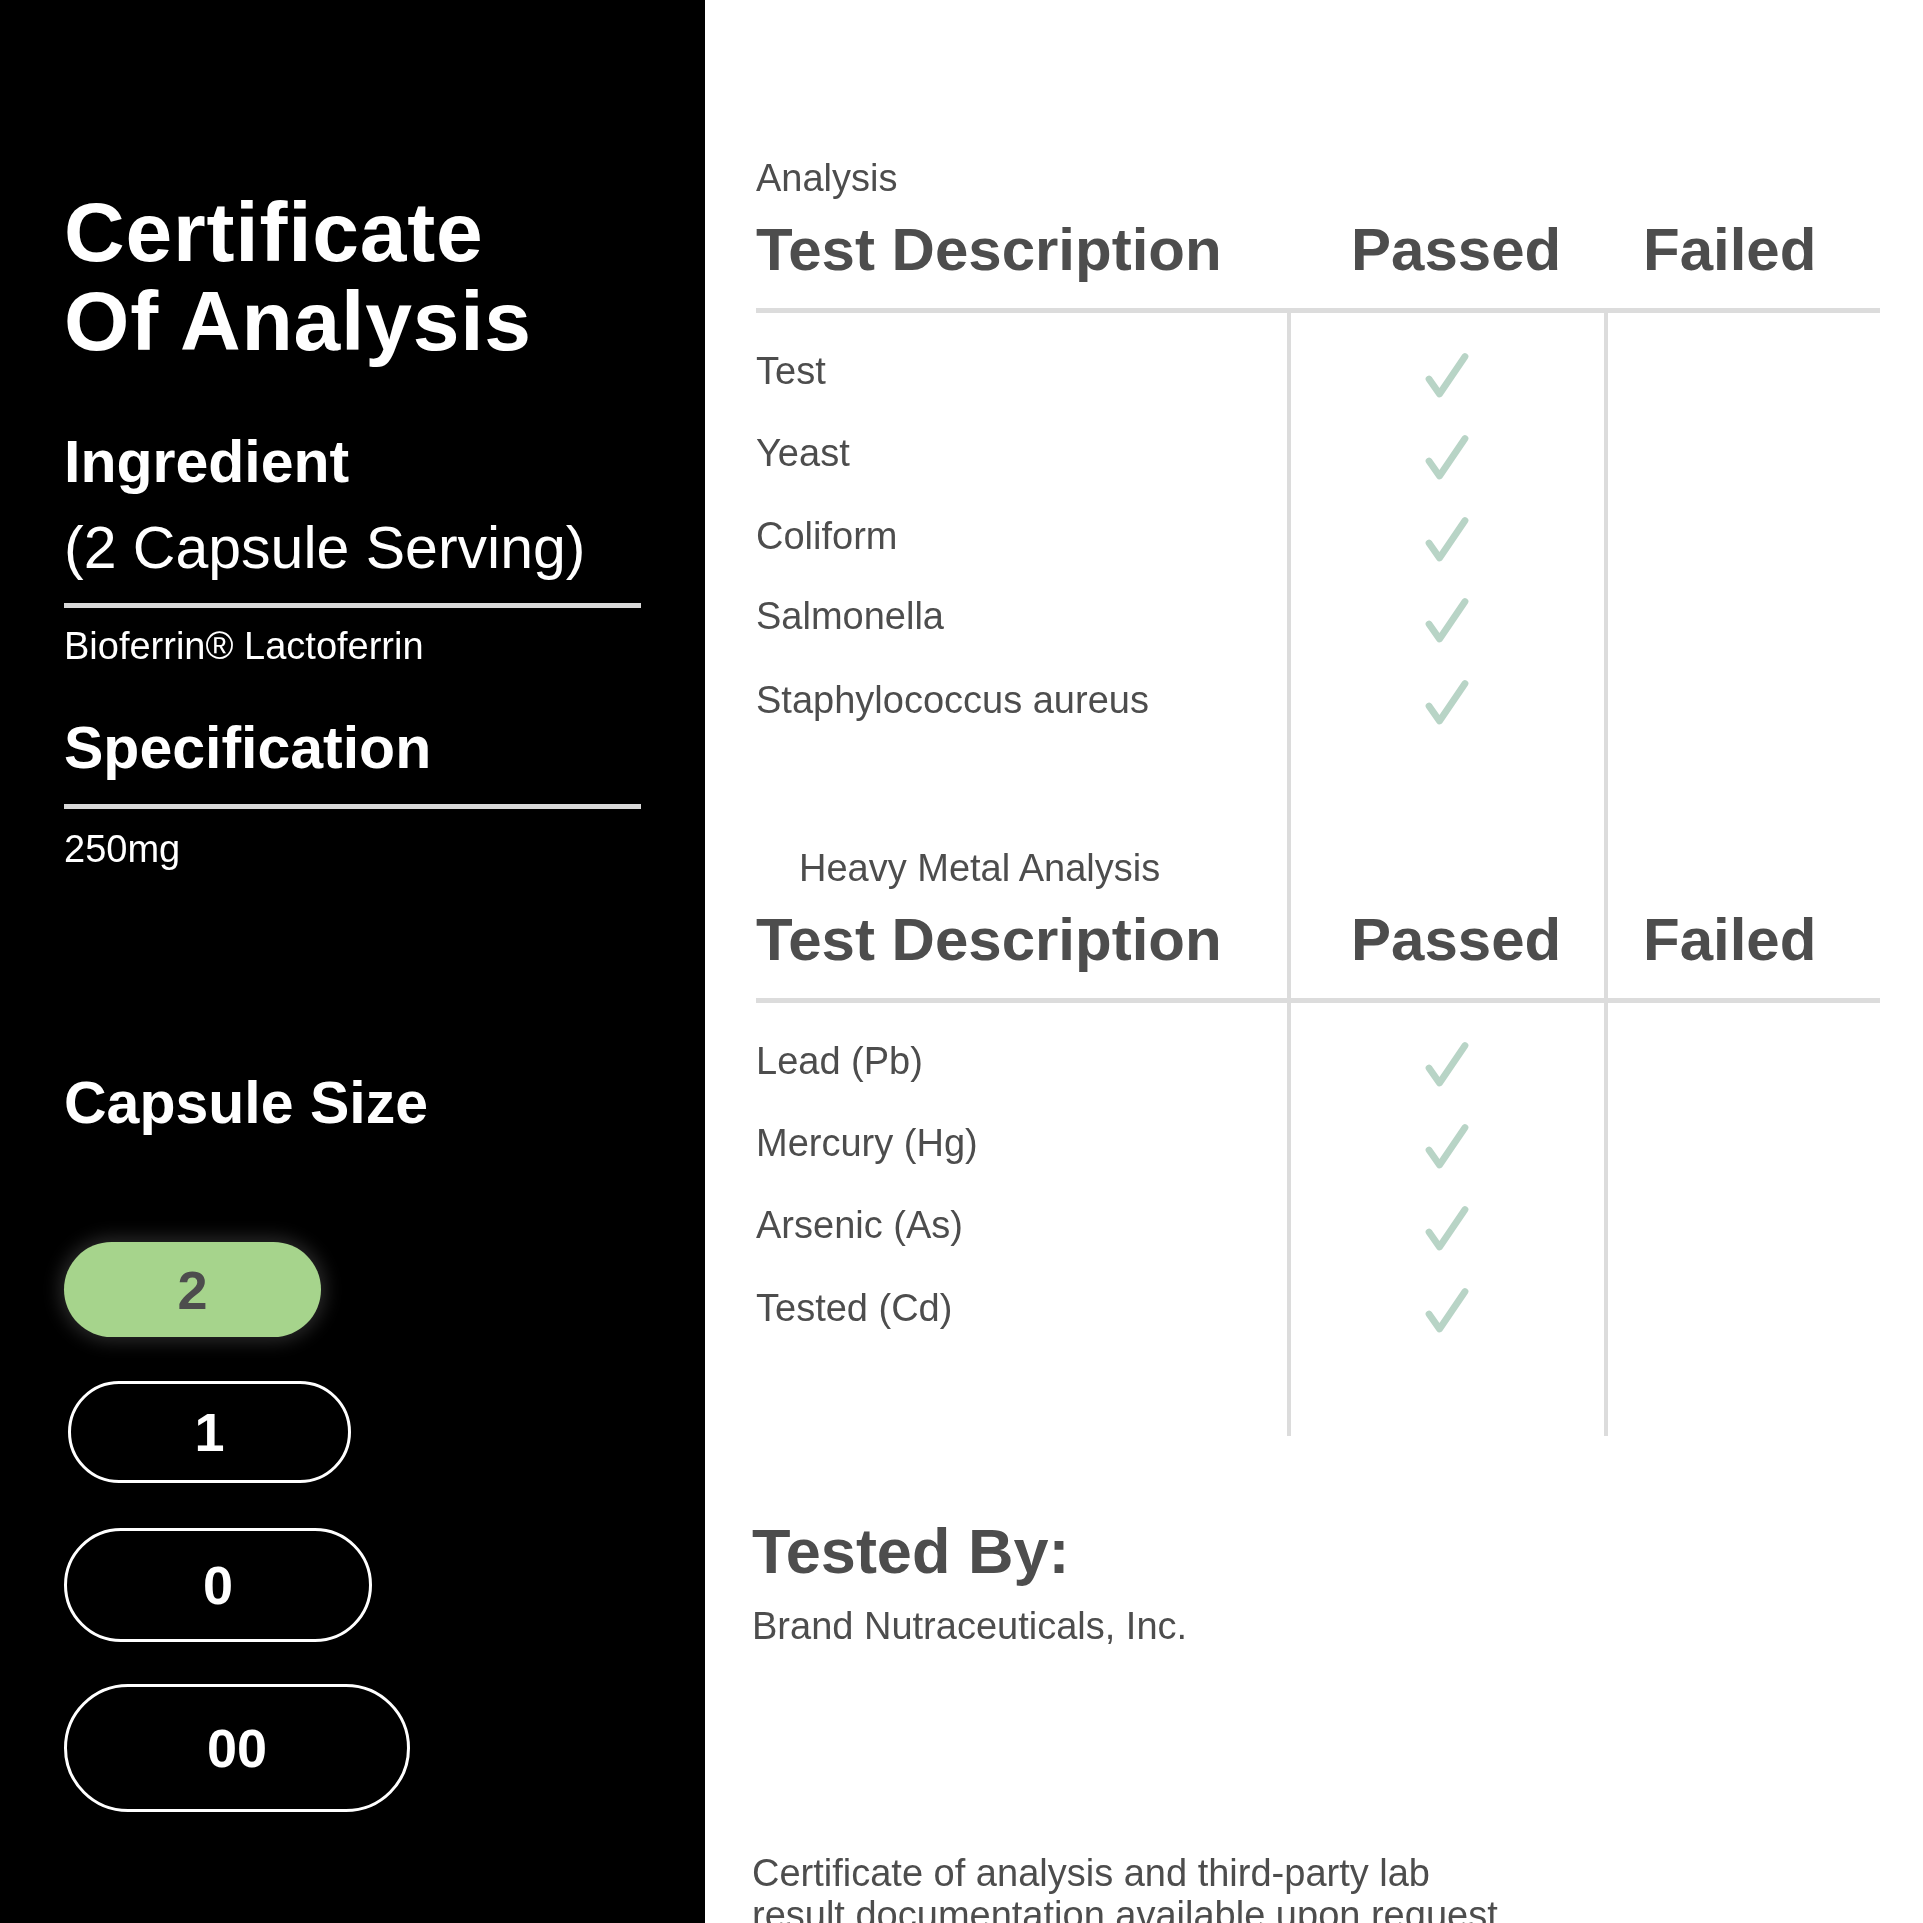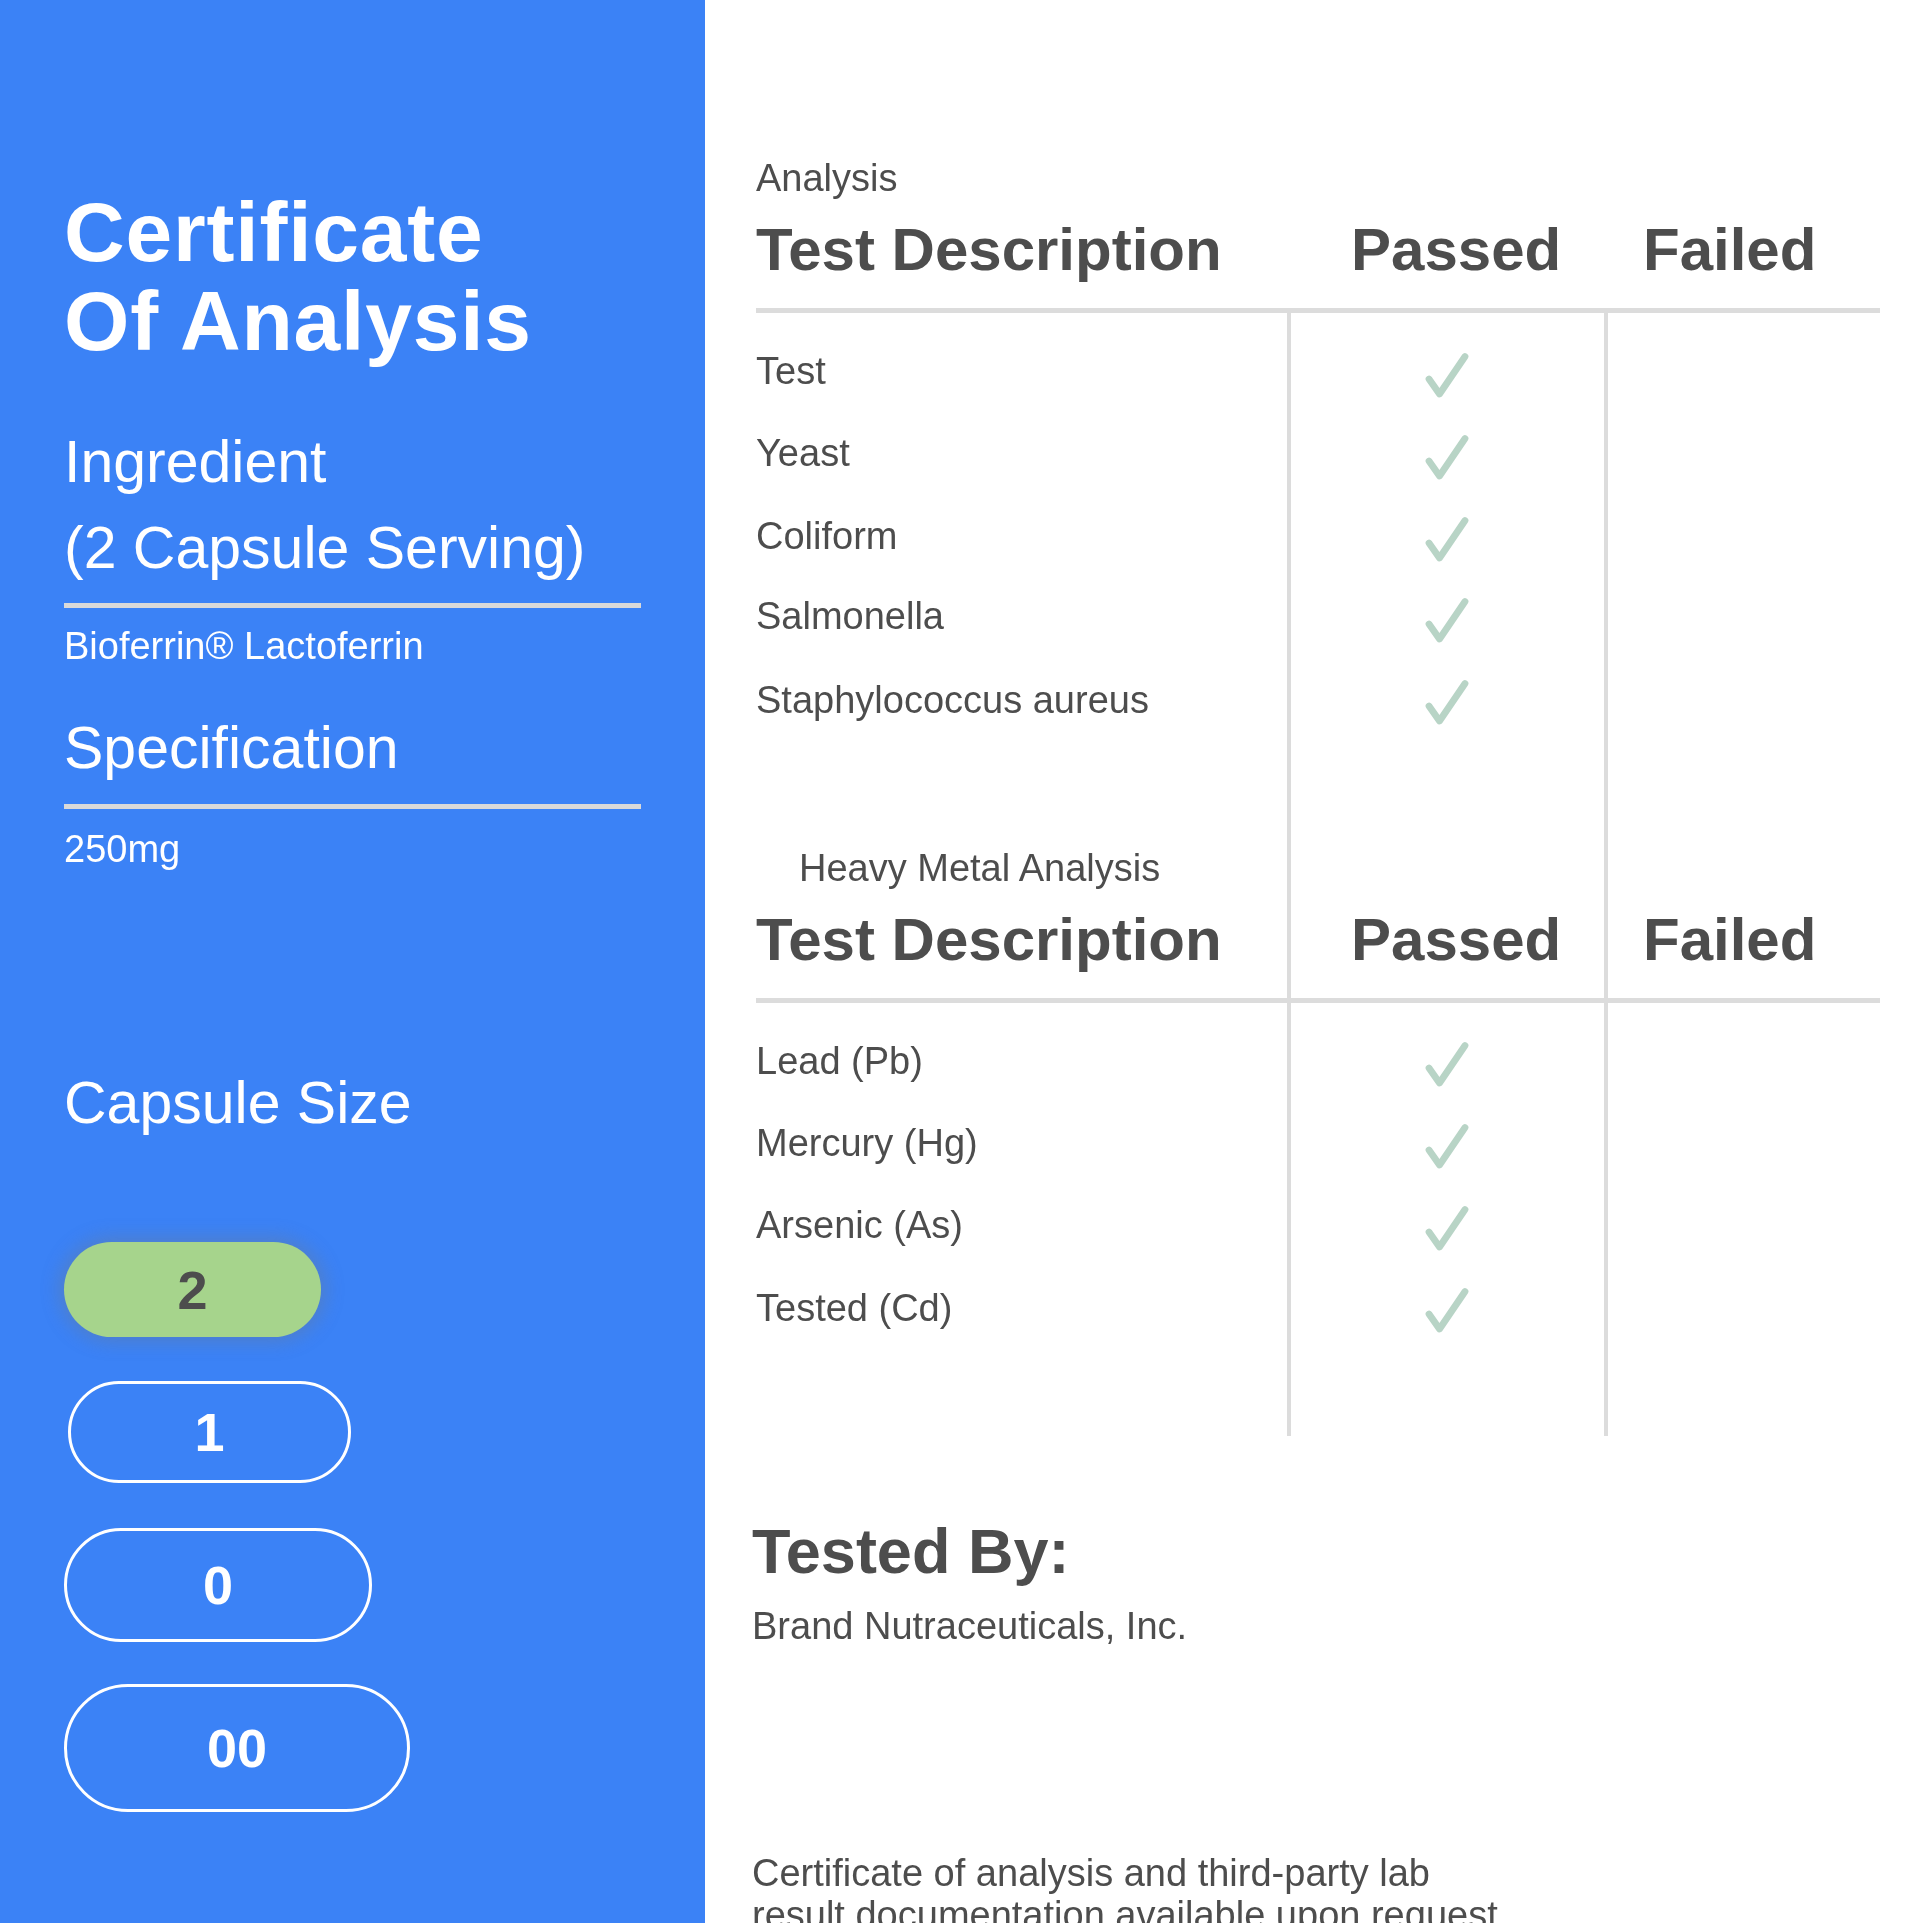--- a/index.html
+++ b/index.html
@@ -1,23 +1,23 @@
 <!DOCTYPE html>
 <html style="font-size:12px"><head>
 <meta charset="utf-8">
 <style>
   * { box-sizing: border-box; margin: 0; padding: 0; }
   html, body { width: 1924px; height: 1924px; overflow: hidden; background: #ffffff; }
   body { position: relative; font-family: "Liberation Sans", "DejaVu Sans", sans-serif; color: #4d4d4d; }
 
-  .sidebar { position: absolute; left: 0; top: 0; width: 705px; height: 1924px; background: #3b82f6; color: #ffffff; }
+  .sidebar { position: absolute; left: 0; top: 0; width: 705px; height: 1924px; background: #000000; color: #ffffff; }
   .abs { position: absolute; white-space: nowrap; }
 
   .title { left: 64px; top: 188px; font-size: 84px; font-weight: 700; line-height: 89px; letter-spacing: 0.8px; }
-  .h2 { font-size: 59px; font-weight: 400; line-height: 68px; }
+  .h2 { font-size: 59px; font-weight: 700; line-height: 68px; }
   .h2-regular { font-size: 59px; font-weight: 400; line-height: 68px; }
   .body-sm { font-size: 38px; line-height: 45px; }
 
   .divider { position: absolute; left: 64px; width: 577px; height: 5.3px; background: #d9d9d9; }
 
   .pill { position: absolute; display: flex; align-items: center; justify-content: center;
           border-radius: 751px; font-size: 54px; font-weight: 700; }
   .pill.outline { border: 3px solid #ffffff; color: #ffffff; }
   .pill.active { background: #a6d48c; color: #4d4d4d; box-shadow: 0 0 18px 4.5px rgba(120,120,120,0.35); }
 

